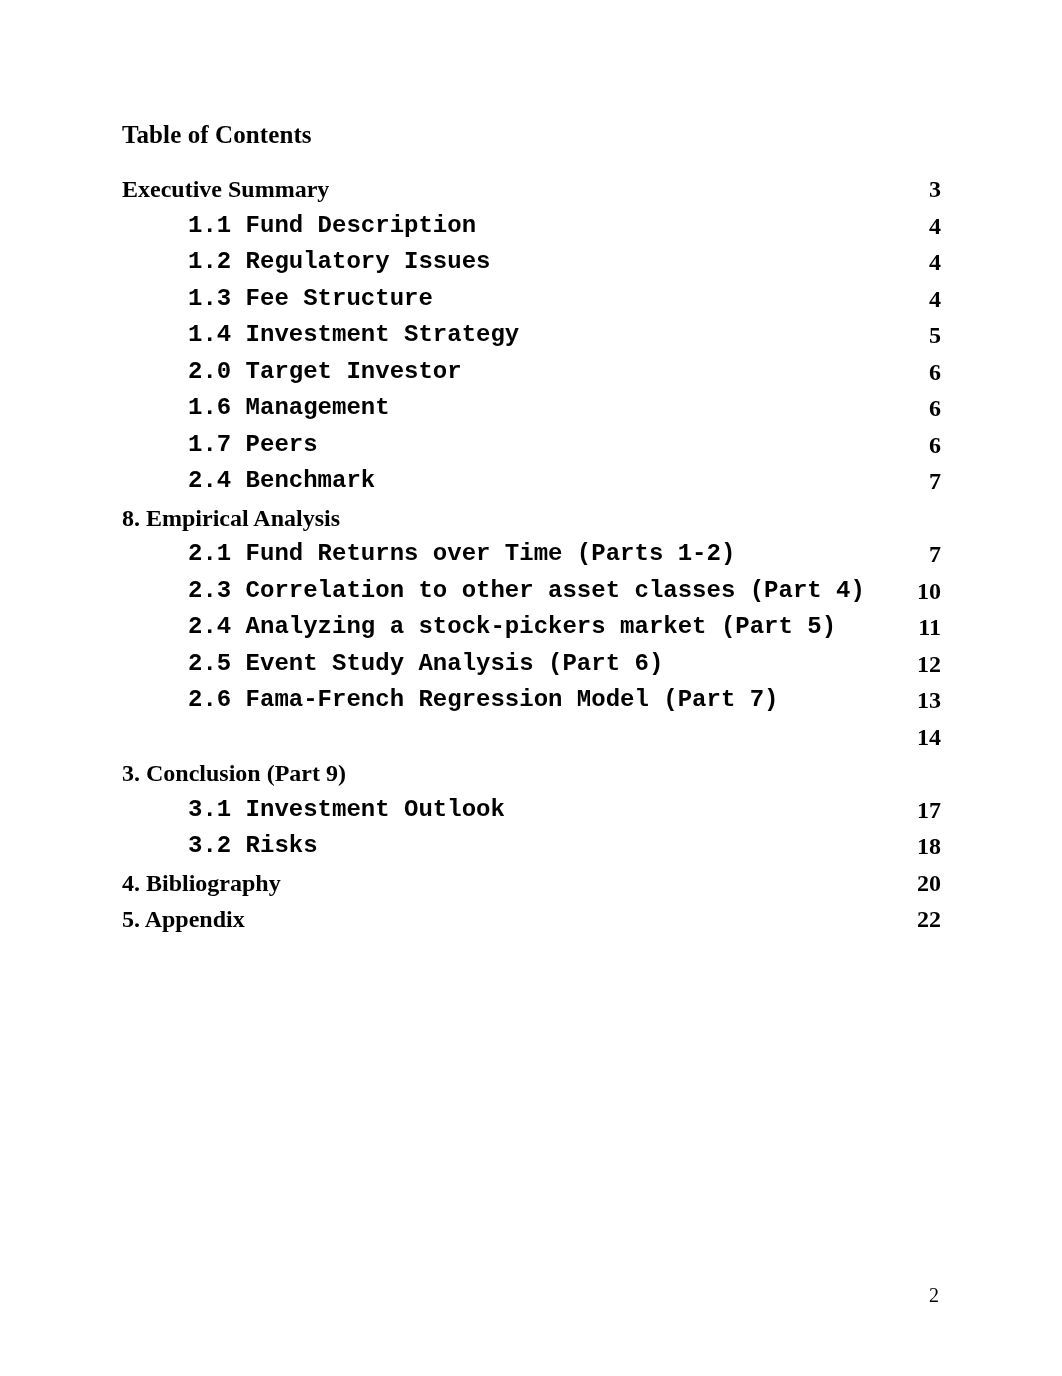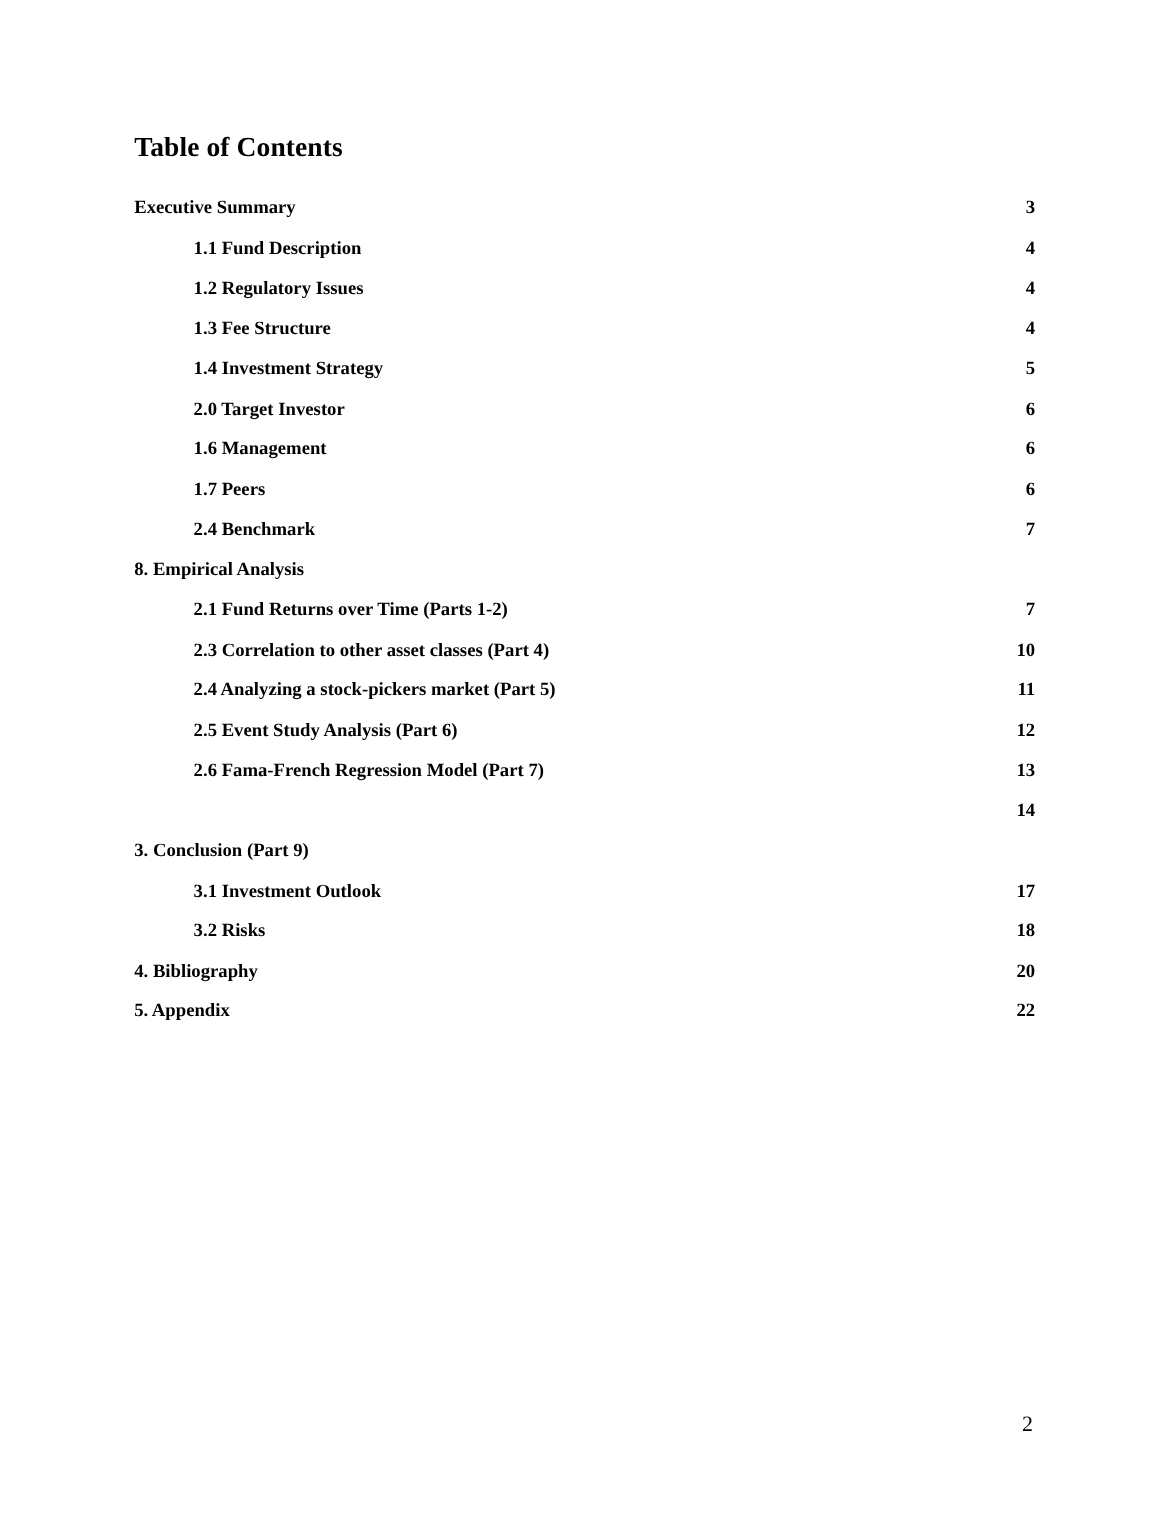--- a/index.html
+++ b/index.html
@@ -36,32 +36,33 @@
   }
   #toc-list {
     position: absolute;
     left: 122px;
     top: 176px;
     width: 819px;
   }
   .toc-row {
     position: relative;
     height: 36.5px;
-    font-size: 17px;
+    font-size: 24px;
     font-weight: bold;
     line-height: 26px;
   }
   .toc-row .label {
     position: absolute;
     left: 0;
     top: 0;
     white-space: nowrap;
   }
   .toc-row.lvl2 .label {
-    left: 54px;
+    left: 66px;
+    font-family: Liberation Mono, monospace;
   }
   .toc-row .page {
     position: absolute;
     right: 0;
     top: 0;
     text-align: right;
     white-space: nowrap;
   }
   #footer-page-number {
     position: absolute;

